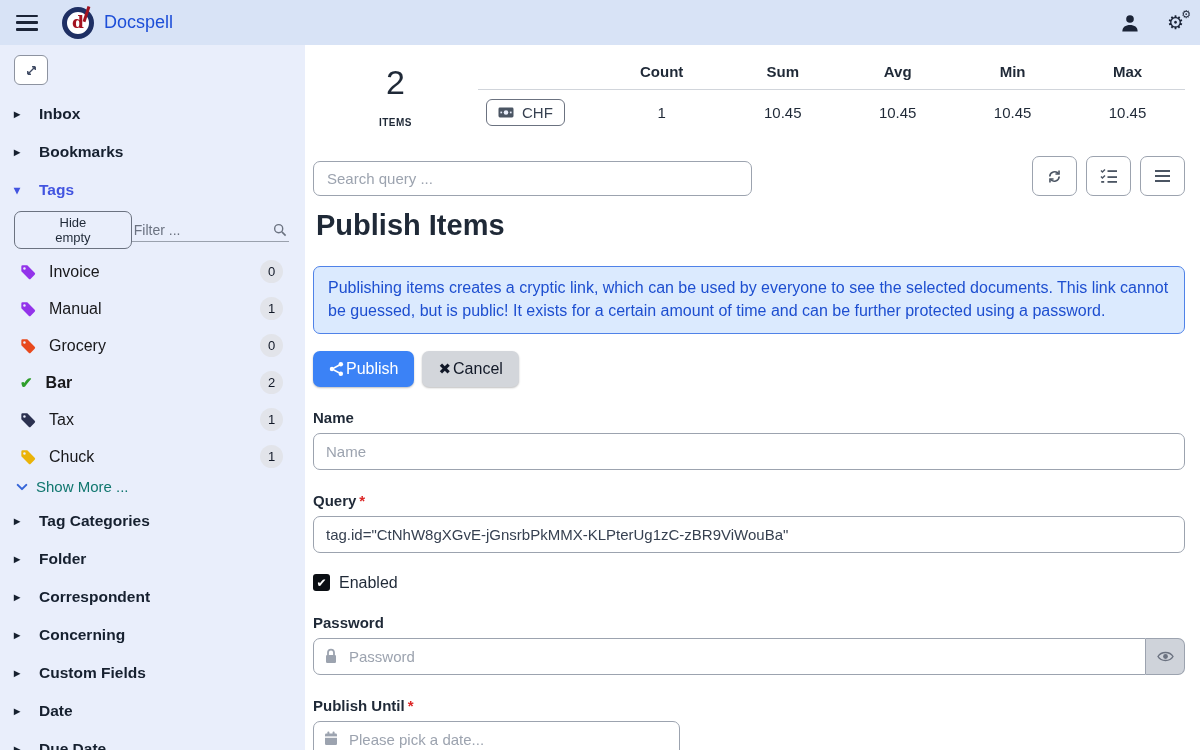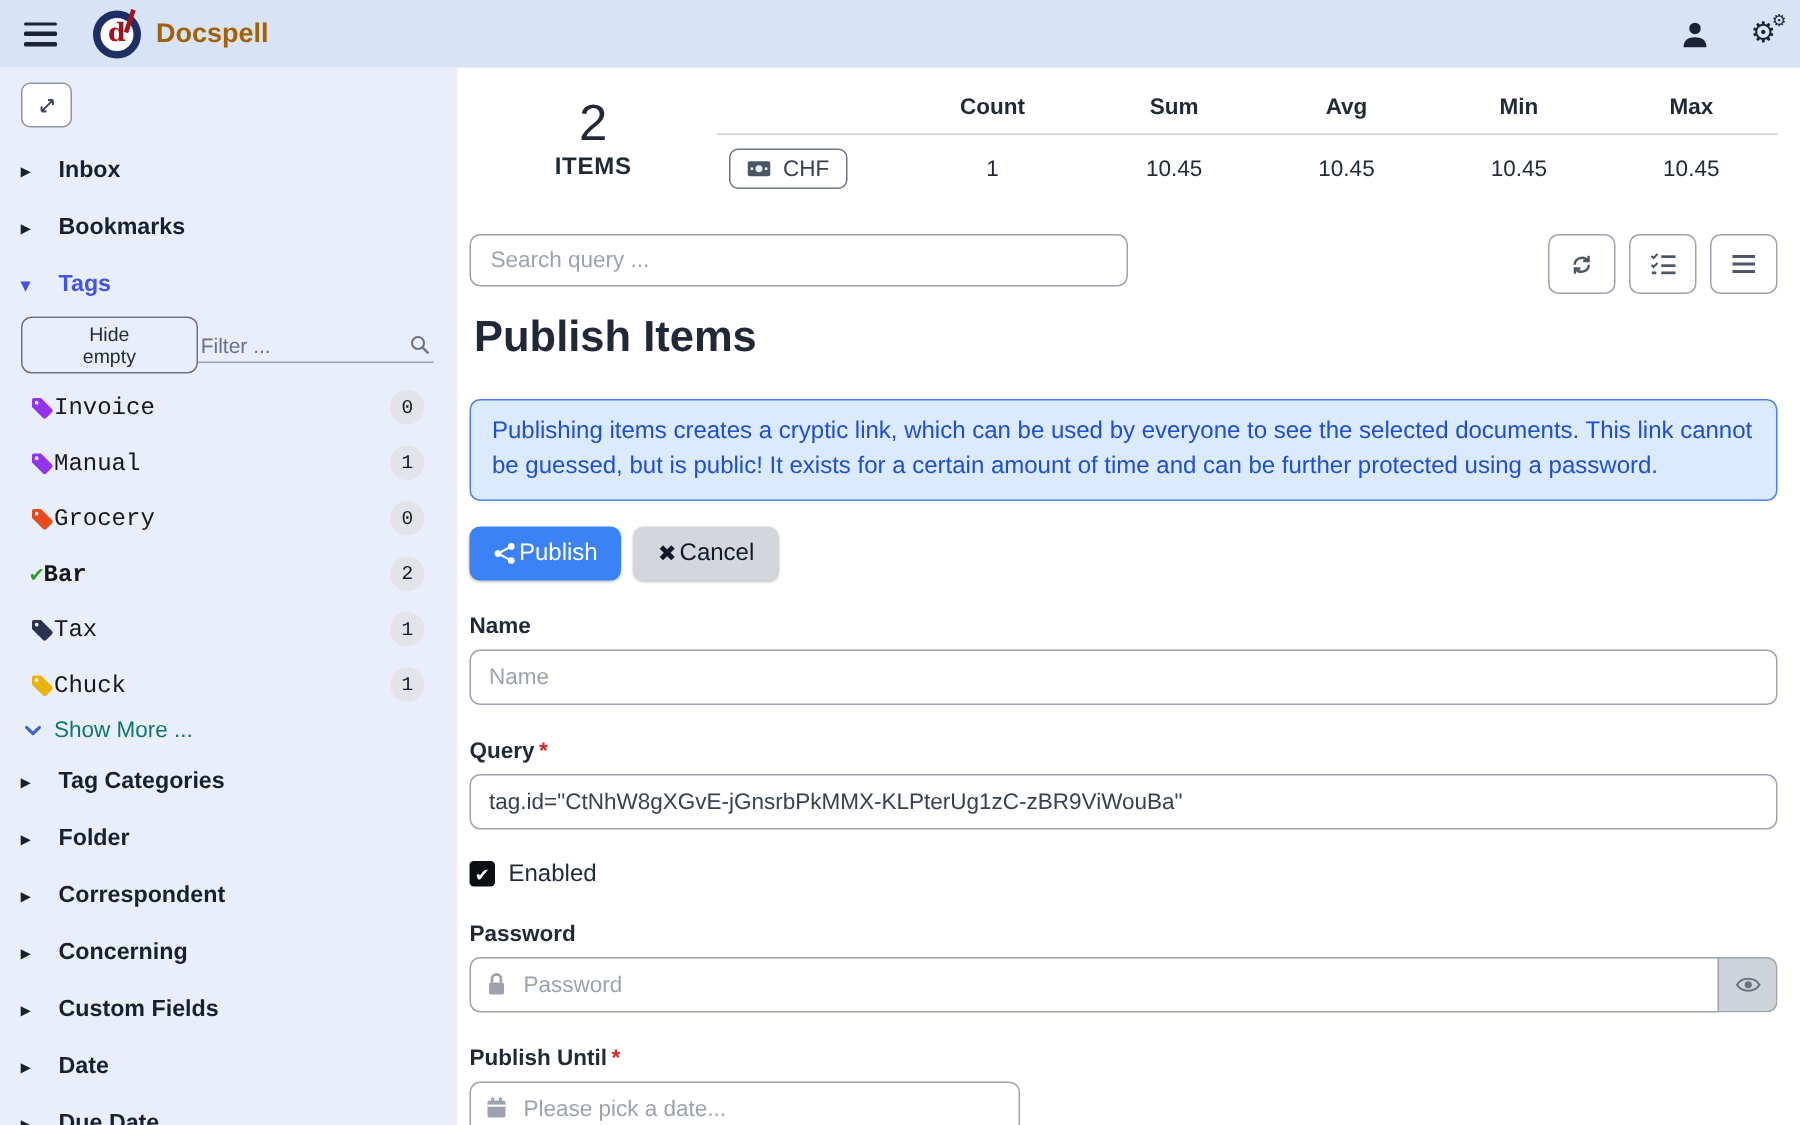--- a/index.html
+++ b/index.html
@@ -13,21 +13,21 @@
     justify-content:space-between; cursor:pointer; margin-right:24px; }
   .nav-burger i { display:block; height:2.6px; background:#1b2437; border-radius:1px; }
   .logo-wrap { display:flex; align-items:center; gap:10px; cursor:pointer; }
   .logo-circle { width:32px; height:32px; border:5px solid #1e2f63; border-radius:50%;
     background:#fff; display:flex; align-items:center; justify-content:center;
     position:relative; }
   .logo-circle b { color:#a3121f; font-size:17px; font-family:"DejaVu Serif", serif;
     transform:translateY(-1px); }
   .logo-circle::after { content:""; position:absolute; width:2.5px; height:16px;
     background:#a3121f; right:2px; top:-6px; transform:rotate(18deg); }
-  .app-title { font-size:18px; font-weight:bold; color:#a16207; }
+  .app-title { font-size:18px; font-weight:normal; color:#1d4ed8; }
   .nav-right { margin-left:auto; display:flex; align-items:center; gap:28px; }
   .nav-ic { color:#1b2437; cursor:pointer; display:flex; }
   .gears { position:relative; font-size:19px; line-height:1; }
   .gears .g2 { position:absolute; font-size:11px; right:-7px; top:-4px; }
 
   
   .shell { display:flex; height:705px; }
   .sidebar { width:305px; background:#e9eefb; padding:8px 12px 0 12px; overflow:hidden; }
   .main { flex:1; padding:10px 15px 0 8px; overflow:hidden; }
 
@@ -44,47 +44,47 @@
     margin:2px 0 4px 2px; }
   .hide-empty { border:1px solid #6b7280; border-radius:7px; background:transparent;
     padding:3px 26px; font-size:13px; color:#1f2937; cursor:pointer;
     font-family:inherit;text-align:center; }
   .filter-wrap { position:relative; width:162px; margin-right:4px; }
   .filter-wrap input { width:100%; border:none; border-bottom:1px solid #9aa1ad;
     background:transparent; font-size:14px; padding:3px 22px 3px 2px; outline:none;
     color:#be185d; }
   .filter-wrap input::placeholder { color:#6b7280; }
   .filter-wrap svg { position:absolute; right:2px; top:4px; }
-  .tag-row { display:flex; align-items:center; padding:7px 2px 7px 8px;
-    font-size:16px; color:#18181b; cursor:pointer;font-family:Liberation Mono, monospace; }
+  .tag-row { display:flex; align-items:center; gap:13px; padding:7px 2px 7px 8px;
+    font-size:16px; color:#18181b; cursor:pointer; }
   .tag-row .lbl.bold { font-weight:bold; }
   .tag-check { font-size:15px; font-weight:bold; }
   .count-pill { margin-left:auto; margin-right:8px; width:23px; height:23px;
     border-radius:50%; background:#e2e4ea; color:#111827; font-size:13px;
     display:flex; align-items:center; justify-content:center; }
   .show-more { display:flex; align-items:center; gap:8px; color:#0f766e;
     font-size:15px; padding:3px 0 7px 4px; cursor:pointer; }
 
   
   .stats-row { display:flex; margin-top:2px; }
   .items-block { width:165px; text-align:center; padding-top:8px; }
   .items-count { font-size:34px; font-weight:normal; color:#1f2937; line-height:1.05; }
-  .items-label { font-size:16px; font-weight:bold; letter-spacing:0.5px; margin-top:2px; }
+  .items-label { font-size:10px; font-weight:bold; letter-spacing:0.5px; margin-top:16px; }
   .stats-table { flex:1; }
   table { width:100%; border-collapse:collapse; }
   thead th { font-size:15px; font-weight:bold; padding:6px 8px 9px; text-align:center;
     border-bottom:1px solid #d1d5db; }
   tbody td { font-size:15px; padding:9px 8px; text-align:center; color:#1f2937; }
   th.cur-col, td.cur-col { width:120px; text-align:left; }
   .chf-badge { display:inline-flex; align-items:center; gap:8px;
     border:1px solid #6b7280; border-radius:6px; padding:4px 11px; color:#374151;
     font-size:15px; }
 
   
-  .toolbar { display:flex; align-items:flex-start; margin-top:21px; }
+  .toolbar { display:flex; align-items:flex-end; margin-top:21px; }
   .search-input { width:439px; height:35px; border:1px solid #9ca3af; border-radius:7px;
     padding:0 13px; font-size:15px; color:#374151; outline:none;
     font-family:inherit; }
   .search-input::placeholder { color:#9ca3af; }
   .tool-btns { margin-left:auto; display:flex; gap:9px; }
   .tool-btn { width:45px; height:40px; background:#fff; border:1px solid #9ca3af;
     border-radius:7px; display:flex; align-items:center; justify-content:center;
     cursor:pointer; }
 
   

